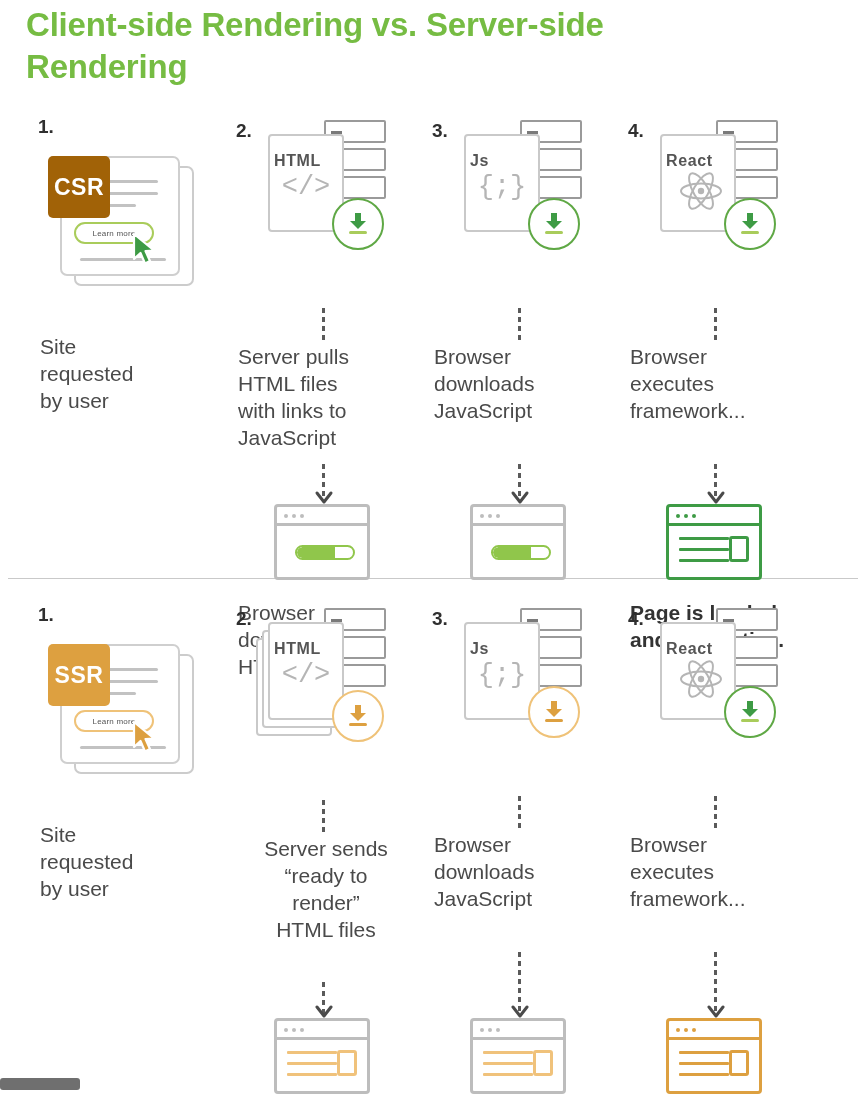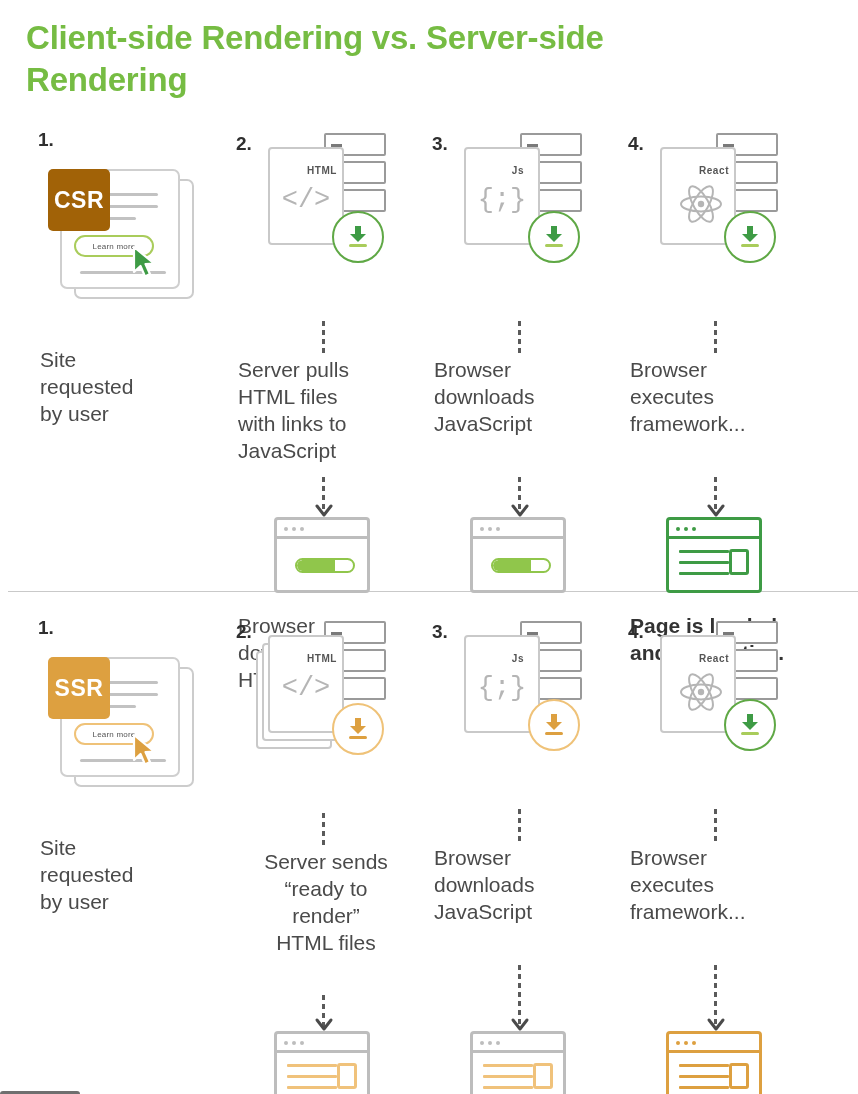--- a/index.html
+++ b/index.html
@@ -2,21 +2,21 @@
 <html><head>
 <meta charset="utf-8">
 <style>
   * { box-sizing: border-box; margin: 0; padding: 0; }
   html, body {
     width: 858px; height: 1094px;
     background: #ffffff;
     font-family: "Liberation Sans", "DejaVu Sans", sans-serif;
     overflow: hidden;
   }
-  .page { position: relative; width: 858px; height: 930px; margin-top: 13px; }
+  .page { position: relative; width: 858px; height: 930px; }
 
   
   .title {
     position: absolute; left: 26px; top: 4px; width: 700px;
     font-size: 33px; font-weight: bold; line-height: 1.28;
     color: #76BC43; letter-spacing: -0.2px;
   }
 
   
   .section { position: absolute; left: 0; width: 858px; }
@@ -90,22 +90,22 @@
     content: ""; position: absolute; left: 5px; top: 9px;
     width: 11px; height: 3px; background: #7a7a7a;
   }
   .doc-sheet {
     position: absolute; left: 6px; top: 14px; width: 76px; height: 98px;
     border: 2px solid #c9c9c9; border-radius: 4px; background: #fff;
   }
   .doc-sheet.s2 { left: 0px; top: 22px; }
   .doc-sheet.s3 { left: -6px; top: 30px; }
   .doc-label {
-    position: absolute; left: 16px; top: 16px; width: 100%; text-align: center;
-    font-size: 10px; font-weight: bold; color: #555; letter-spacing: 0.6px;
+    position: absolute; left: 4px; top: 16px; width: 100%; text-align: left;
+    font-size: 16px; font-weight: bold; color: #555; letter-spacing: 0.6px;
   }
   .doc-glyph {
     position: absolute; left: 0; top: 36px; width: 100%; text-align: center;
     font-size: 27px; color: #b5b5b5; font-family: "Liberation Mono", monospace;
   }
 
   
   .dl-badge {
     position: absolute; width: 52px; height: 52px; border-radius: 50%;
     background: #fff; border: 2px solid currentColor;

